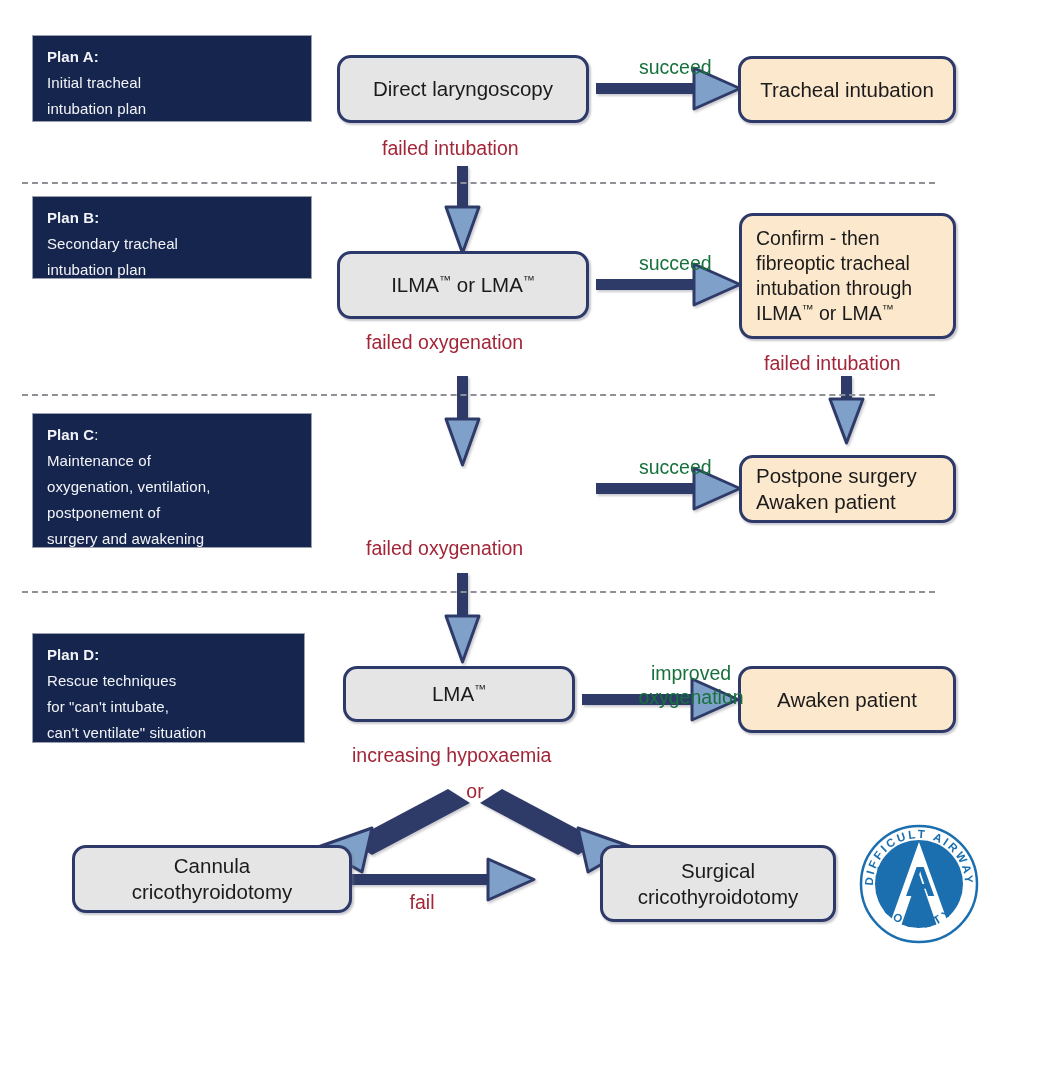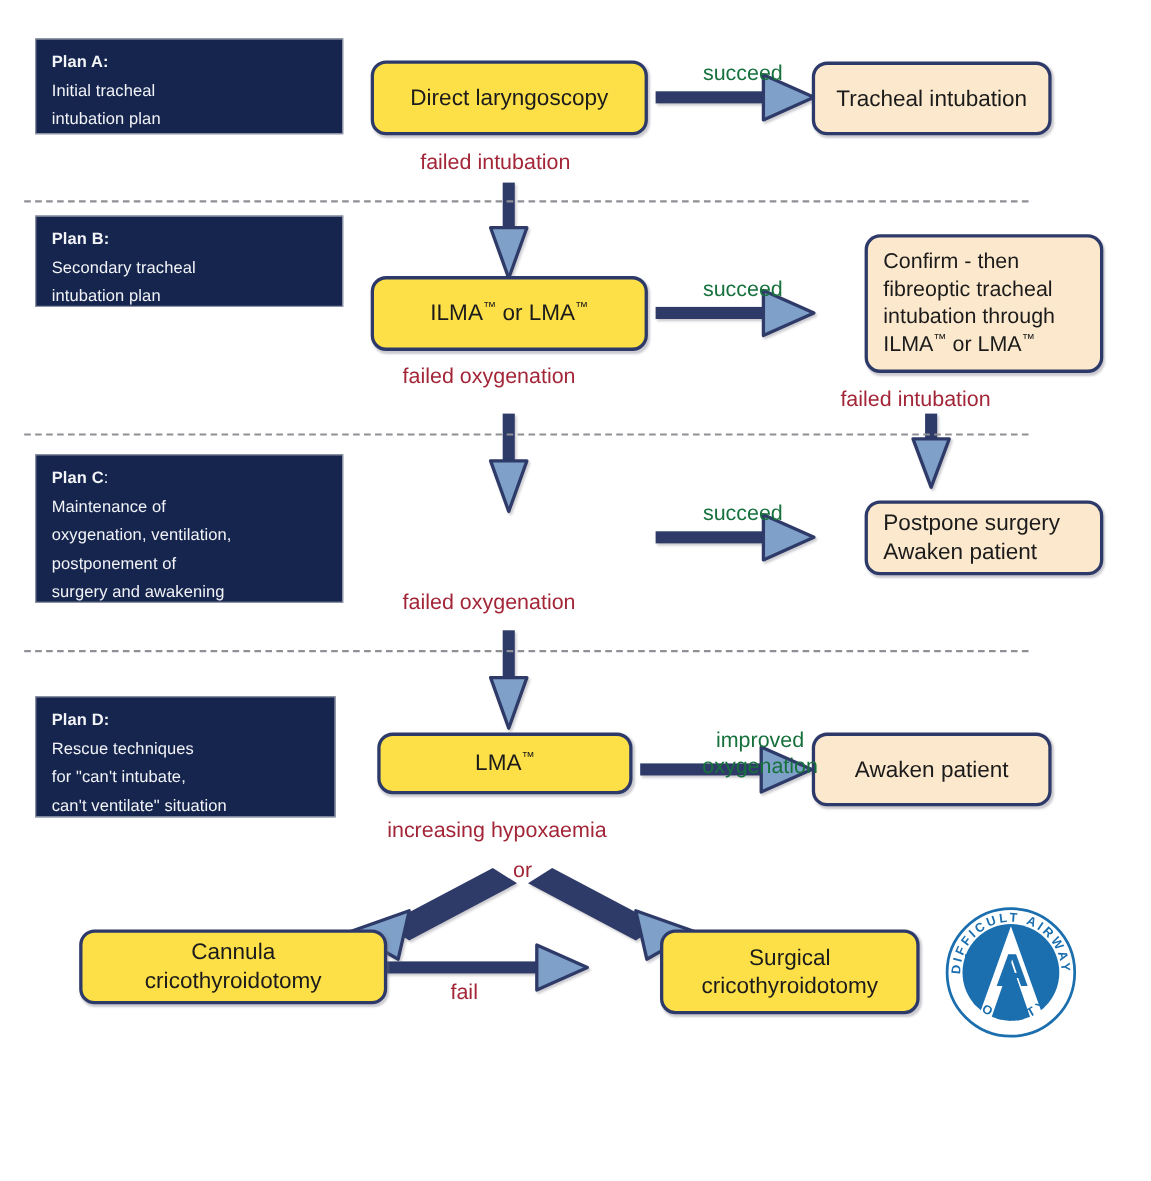--- a/index.html
+++ b/index.html
@@ -49,27 +49,26 @@
     border-radius: 14px;
     display: flex;
     align-items: center;
     justify-content: center;
     text-align: center;
     color: #1b1b1b;
     font-size: 20.5px;
     line-height: 26px;
     box-shadow: 1.5px 2px 2px rgba(120,120,135,0.40);
   }
-  .node.process { background: #fde047; }
+  .node.process { background: #e5e5e5; }
   .node.outcome { background: #fce8cc; }
   .node.left-text {
     justify-content: flex-start;
     text-align: left;
     padding-left: 14px;
-    margin-left: 47px;
   }
   .tm { font-size: 12px; vertical-align: super; line-height: 0; }
 
   
   .label {
     position: absolute;
     font-size: 19.5px;
     line-height: 24px;
     white-space: nowrap;
   }

